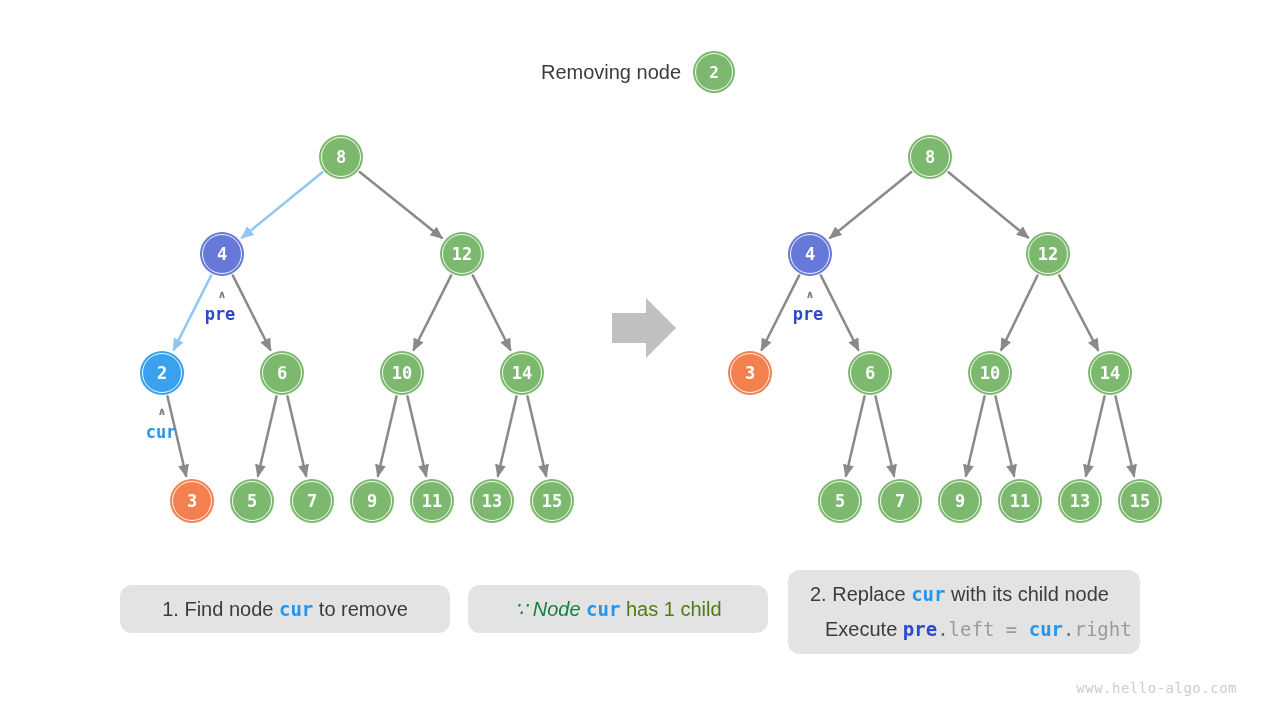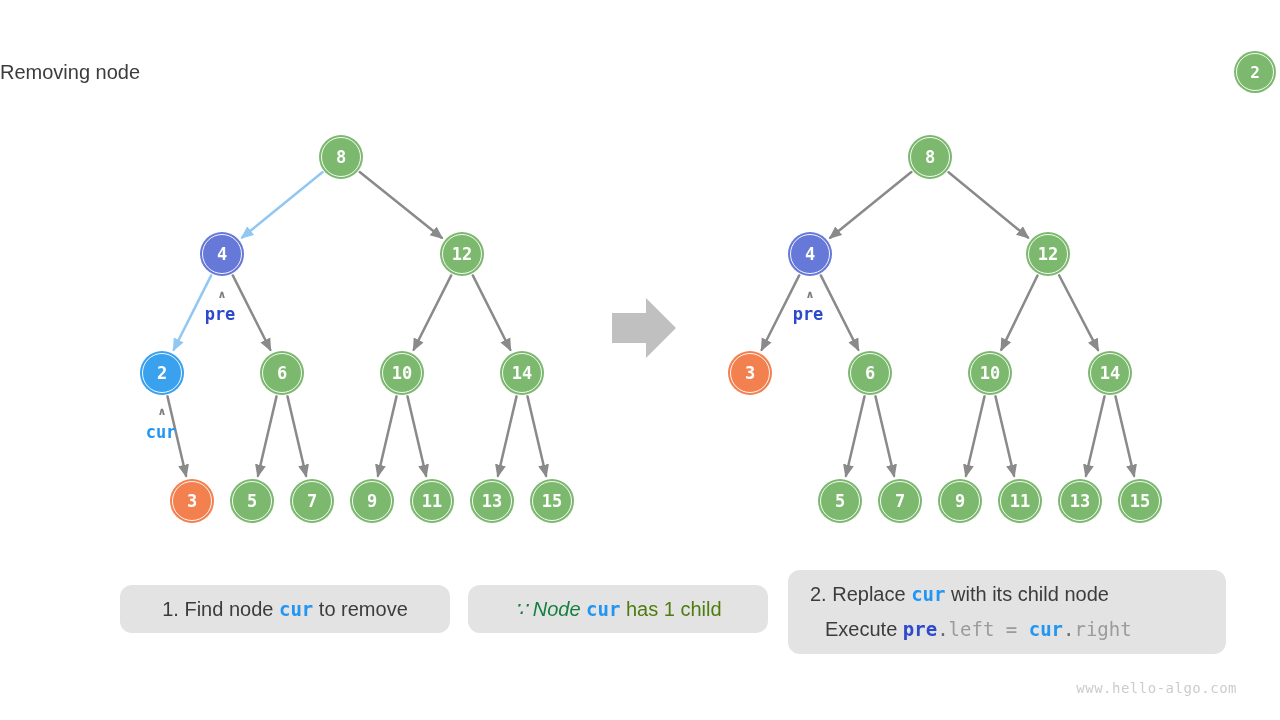--- a/index.html
+++ b/index.html
@@ -36,21 +36,21 @@
     position: absolute;
     inset: 2px;
     border: 1.5px solid rgba(255,255,255,0.92);
     border-radius: 50%;
   }
   .node > span { position: relative; }
   
   .title-row {
     position: absolute;
     top: 51px; left: 0; right: 4px;
-    display: flex; align-items: center; justify-content: space-between;
+    display: flex; align-items: center; justify-content: center;
     gap: 12px;
     font-size: 20px;
     color: #3c3c3c;
     z-index: 3;
   }
   .title-node {
     position: relative;
     width: 42px; height: 42px;
     border-radius: 50%;
     display: flex; align-items: center; justify-content: center;
@@ -250,21 +250,21 @@
       <span class="pointer-label" style="left: 808px; top: 314px; color: rgb(45, 73, 205);">pre</span>
     </div>
 
   <div id="captions-layer">
       <div class="caption" style="left: 120px; top: 585px; width: 330px; height: 48px; background: rgb(227, 227, 227); align-items: center; padding: 0px 22px;">
         <div class="cap-line" style="margin-left: 0px;"><span style="color: rgb(60, 60, 60);">1. Find node </span><span class="seg-mono seg-bold" style="color: rgb(33, 150, 243);">cur</span><span style="color: rgb(60, 60, 60);"> to remove</span></div>
       </div>
       <div class="caption" style="left: 468px; top: 585px; width: 300px; height: 48px; background: rgb(227, 227, 227); align-items: center; padding: 0px 22px;">
         <div class="cap-line" style="margin-left: 0px;"><span style="color: #15803d; font-style: italic;">∵ Node </span><span class="seg-mono seg-bold" style="color: rgb(33, 150, 243);">cur</span><span style="color: #4d7c0f;"> has 1 child</span></div>
       </div>
-      <div class="caption" style="left: 788px; top: 570px; width: 438px; height: 84px; background: rgb(227, 227, 227); align-items: flex-start; padding: 0px 22px;">
+      <div class="caption" style="left: 788px; top: 570px; width: 352px; height: 84px; background: rgb(227, 227, 227); align-items: flex-start; padding: 0px 22px;">
         <div class="cap-line" style="margin-left: 0px;"><span style="color: rgb(60, 60, 60);">2. Replace </span><span class="seg-mono seg-bold" style="color: rgb(33, 150, 243);">cur</span><span style="color: rgb(60, 60, 60);"> with its child node</span></div>
         <div class="cap-line" style="margin-left: 15px;"><span style="color: rgb(60, 60, 60);">Execute </span><span class="seg-mono seg-bold" style="color: rgb(45, 73, 205);">pre</span><span class="seg-mono" style="color: rgb(106, 106, 106);">.</span><span class="seg-mono" style="color: rgb(155, 155, 155);">left</span><span class="seg-mono" style="color: rgb(155, 155, 155);"> = </span><span class="seg-mono seg-bold" style="color: rgb(33, 150, 243);">cur</span><span class="seg-mono" style="color: rgb(106, 106, 106);">.</span><span class="seg-mono" style="color: rgb(155, 155, 155);">right</span></div>
       </div>
     </div>
 
   <div class="watermark" id="watermark" style="color: rgb(204, 204, 204); text-align: center;">www.hello-algo.com</div>
 
 </div>
 
 </body></html>

